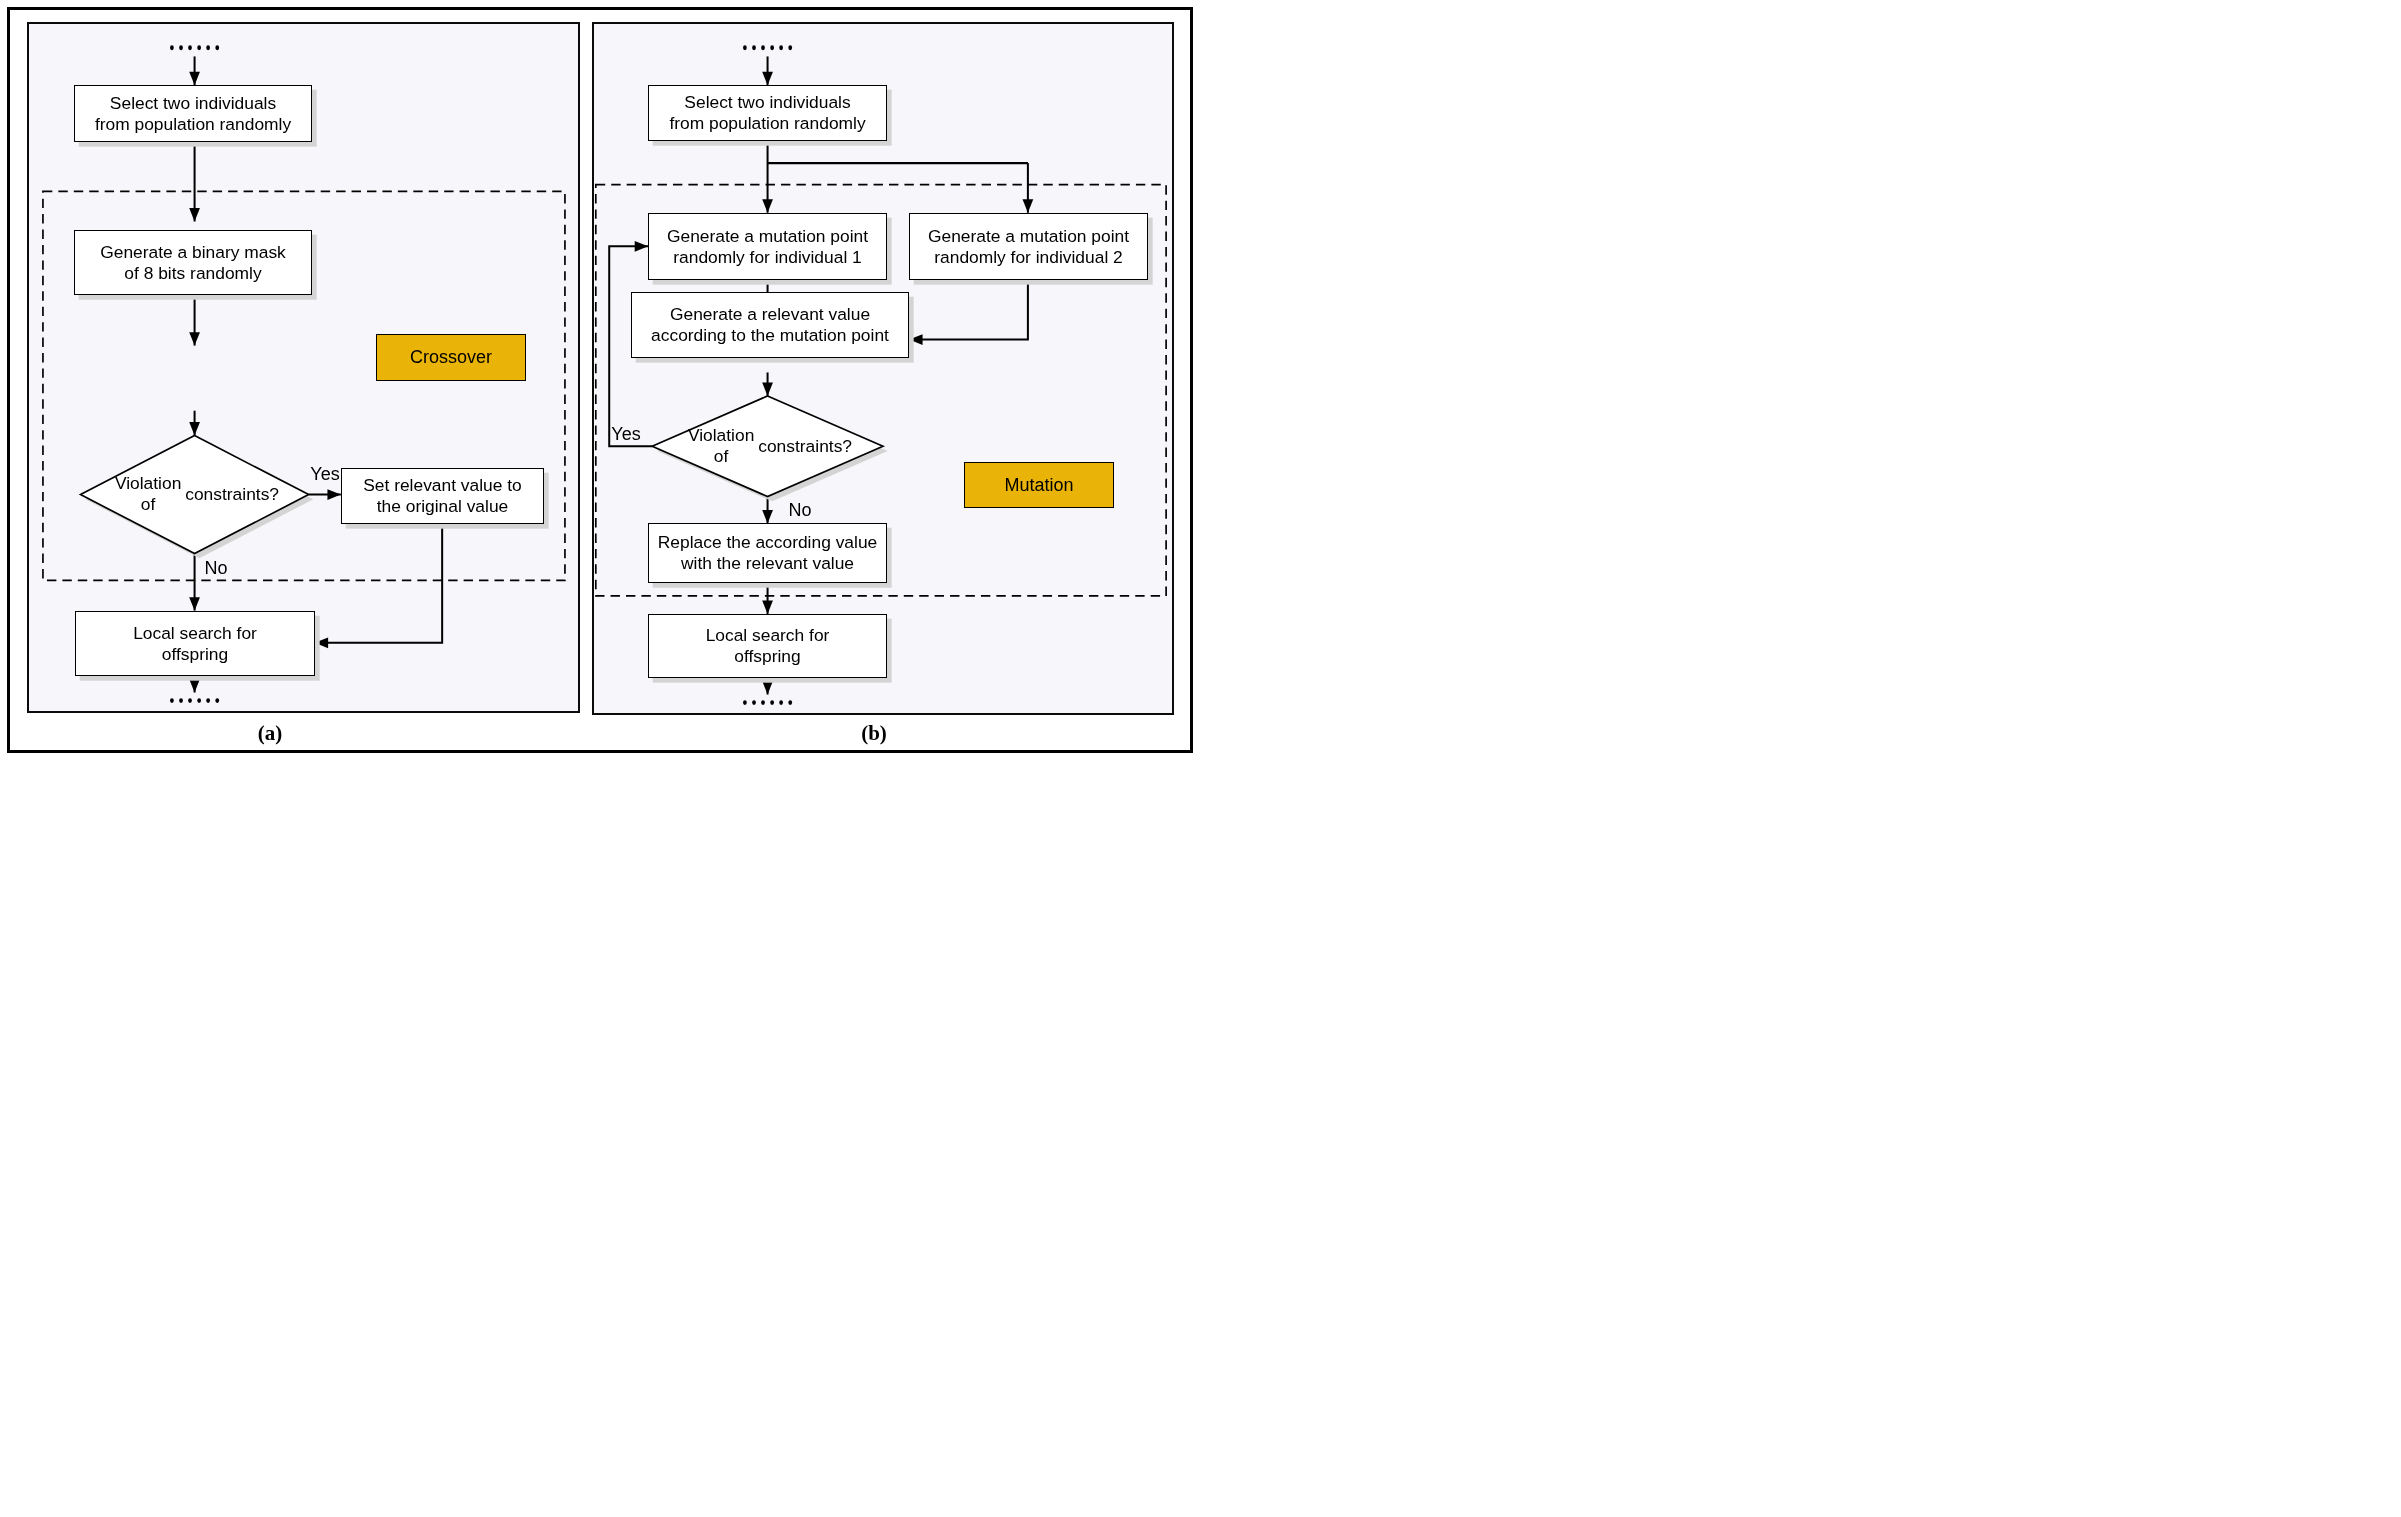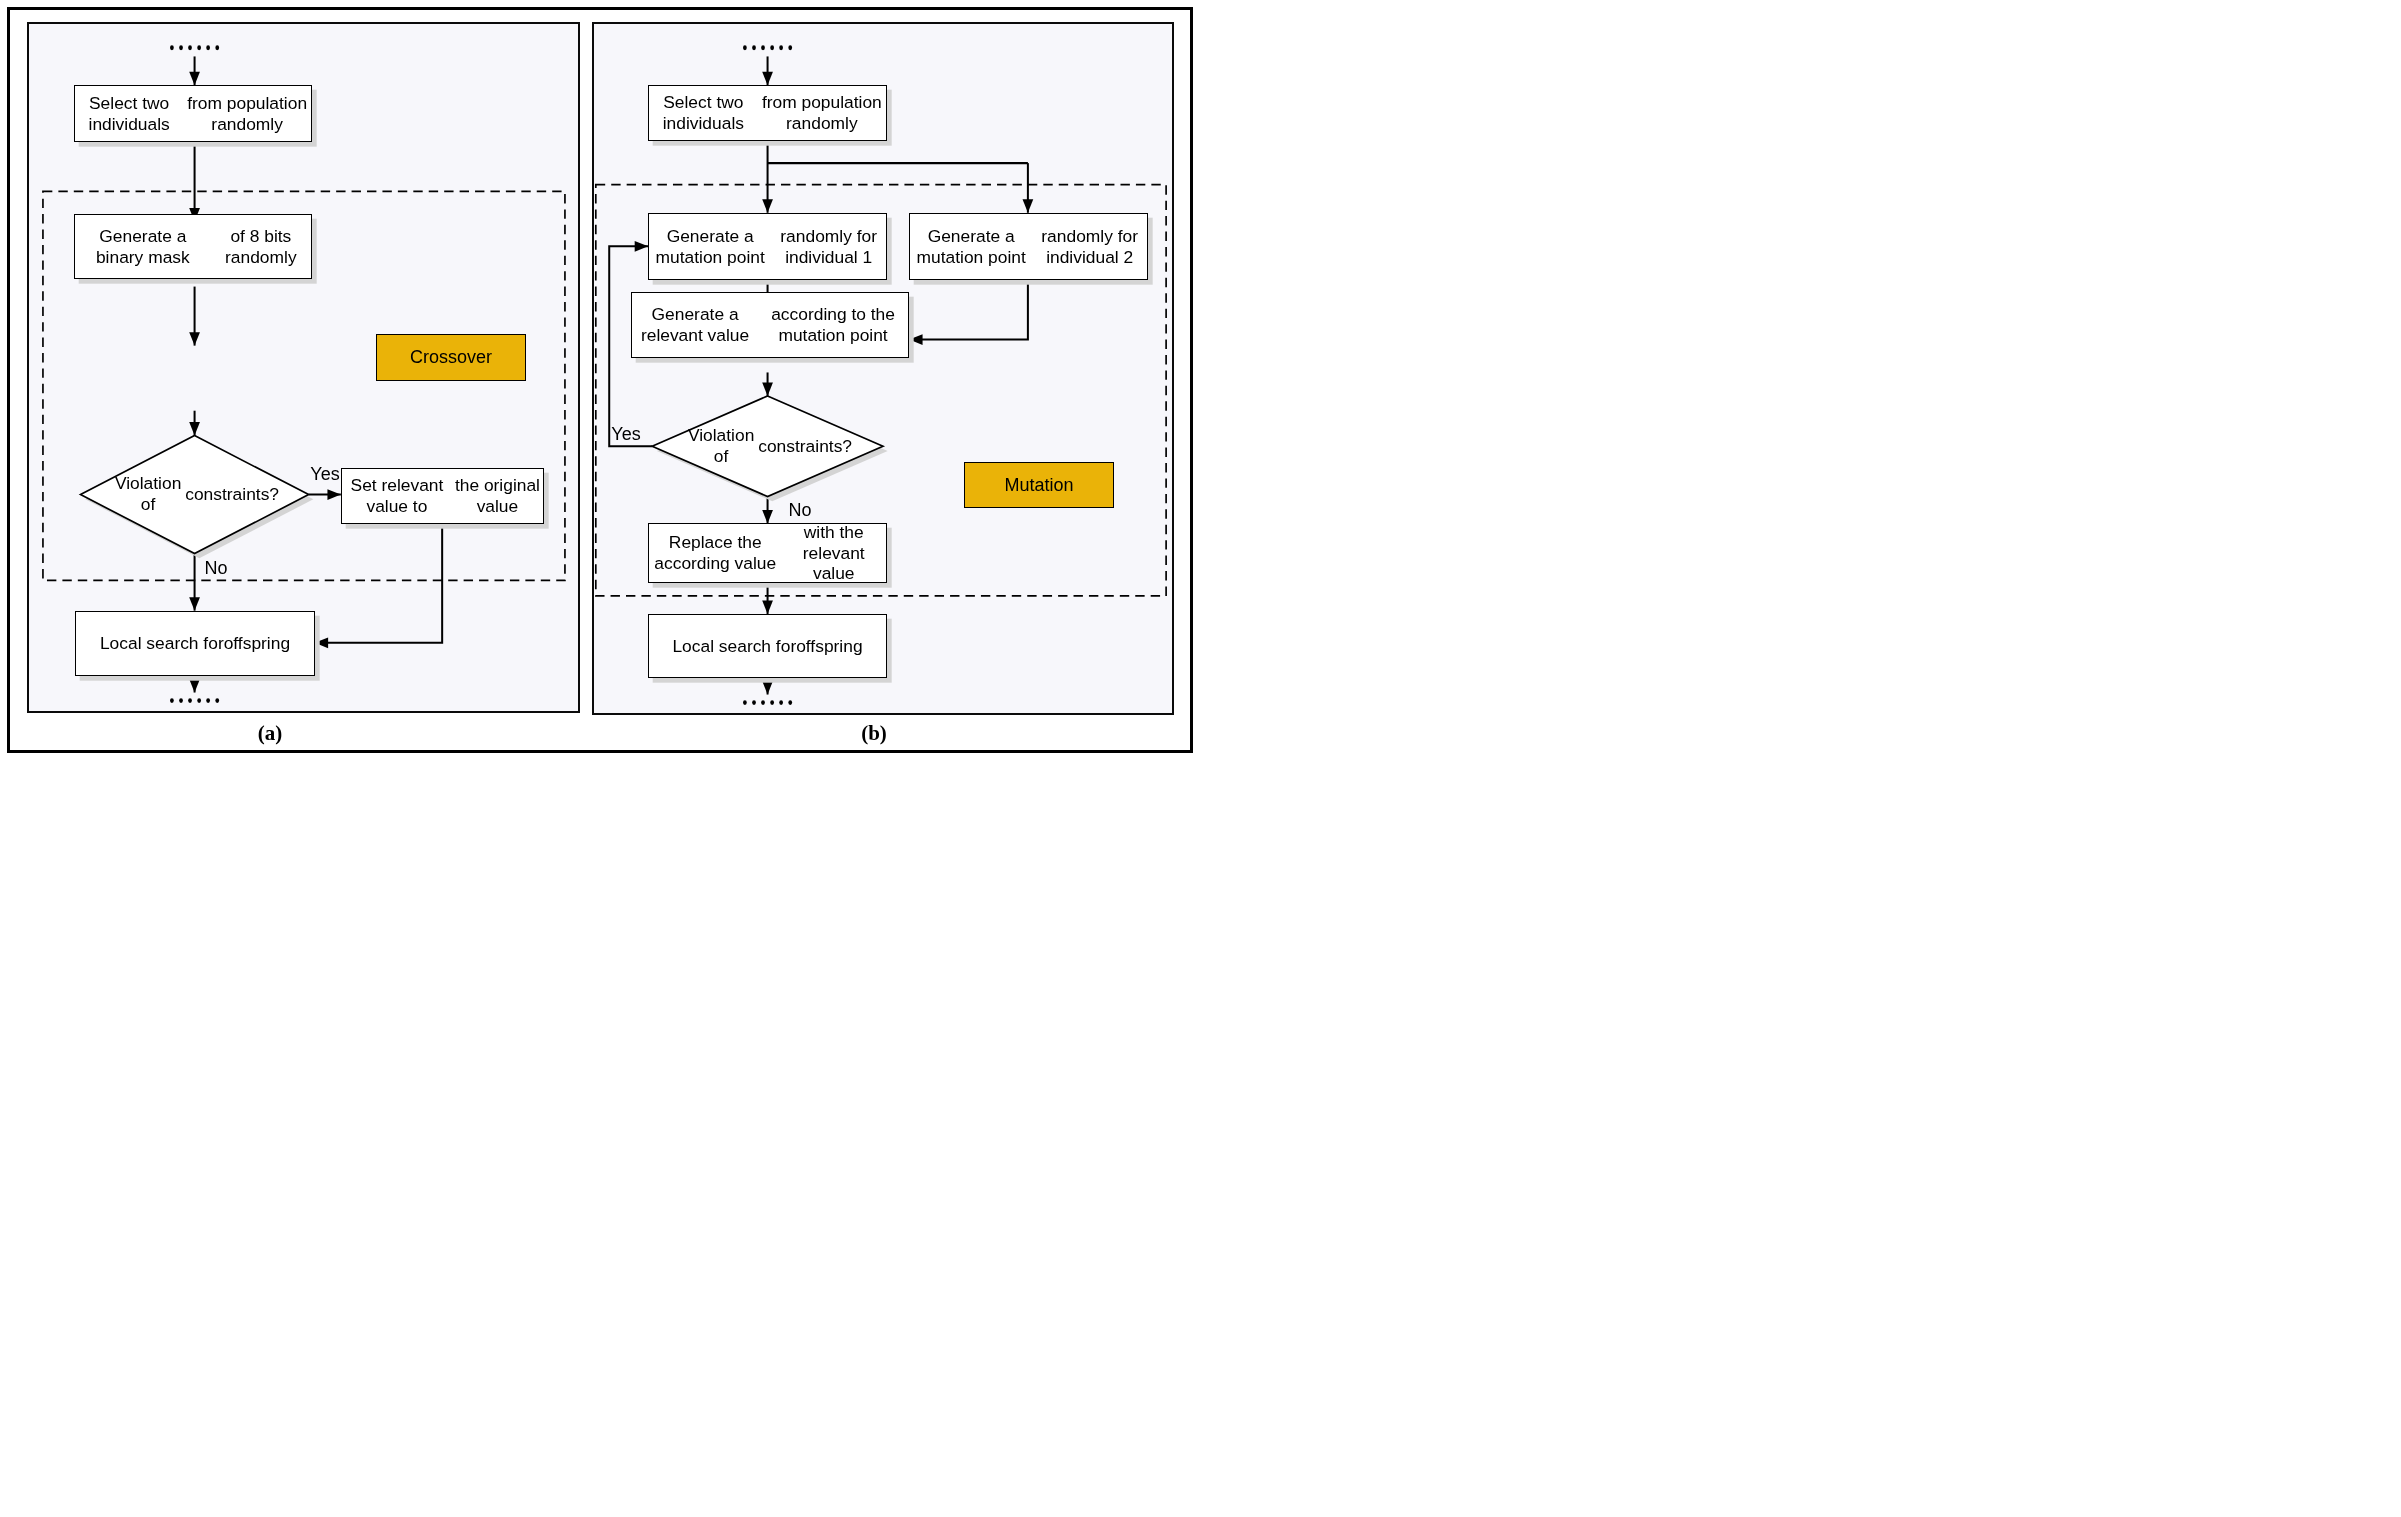--- a/index.html
+++ b/index.html
@@ -5,21 +5,21 @@
   html,body { margin:0; padding:0; background:#ffffff; }
   .canvas { position:relative; width:1201px; height:759px; background:#ffffff;
             font-family:"Liberation Sans", sans-serif; color:#000; overflow:hidden; }
   .outer-frame { position:absolute; left:7.4px; top:6.7px; width:1186px; height:746px;
                  border:3.4px solid #000; box-sizing:border-box; }
   .panel { position:absolute; background:#f7f7fb; border:2px solid #0b0b0b; box-sizing:border-box; }
   .panel-a { left:27px; top:22px; width:553px; height:691px; }
   .panel-b { left:592px; top:22px; width:582px; height:693px; }
   svg.wires { position:absolute; left:0; top:0; width:1201px; height:759px; }
   .node { position:absolute; background:#ffffff; border:1.3px solid #000; box-sizing:border-box;
-          display:flex; flex-direction:row; align-items:center; justify-content:center;
+          display:flex; flex-direction:column; align-items:center; justify-content:center;
           text-align:center; font-size:17.4px; line-height:1.18;
           box-shadow:4.7px 4.7px 0 #d4d4d4; }
   .region-label { position:absolute; background:#eab308; border:1.3px solid #000; box-sizing:border-box;
           display:flex; align-items:center; justify-content:center; font-size:18px;
           box-shadow:none;margin-top:39px; }
   .diamond-text { position:absolute; display:flex; flex-direction:row; align-items:center;
           justify-content:flex-start; text-align:center; font-size:17.4px; line-height:1.18;
           background:transparent; }
   .edge-label { position:absolute; width:54px; height:19px; display:flex; align-items:flex-start;
           justify-content:center; font-size:18px; background:transparent; }
@@ -107,21 +107,21 @@
 
     <polygon points="1151,597 1323,672 1151,747 979,672" fill="#d4d4d4" stroke="none"></polygon>
     <polygon points="1144,590 1316,665 1144,740 972,665" fill="#ffffff" stroke="#000" stroke-width="2.5"></polygon>
   </svg>
 
   <div class="node" style="left:74px; top:85px; width:238px; height:57px;">
     <span class="line">Select two individuals</span>
     <span class="line">from population randomly</span>
   </div>
 
-  <div class="node" style="left:74px; top:214px; width:238px; height:65px;">
+  <div class="node" style="left:74px; top:230px; width:238px; height:65px;">
     <span class="line">Generate a binary mask</span>
     <span class="line">of 8 bits randomly</span>
   </div>
 
   <div class="region-label" style="left:376px; top:295px; width:150px; height:47px;">
     <span>Crossover</span>
   </div>
 
 
   <div class="diamond-text" style="left:111px; top:466px; width:168px; height:56px;">

